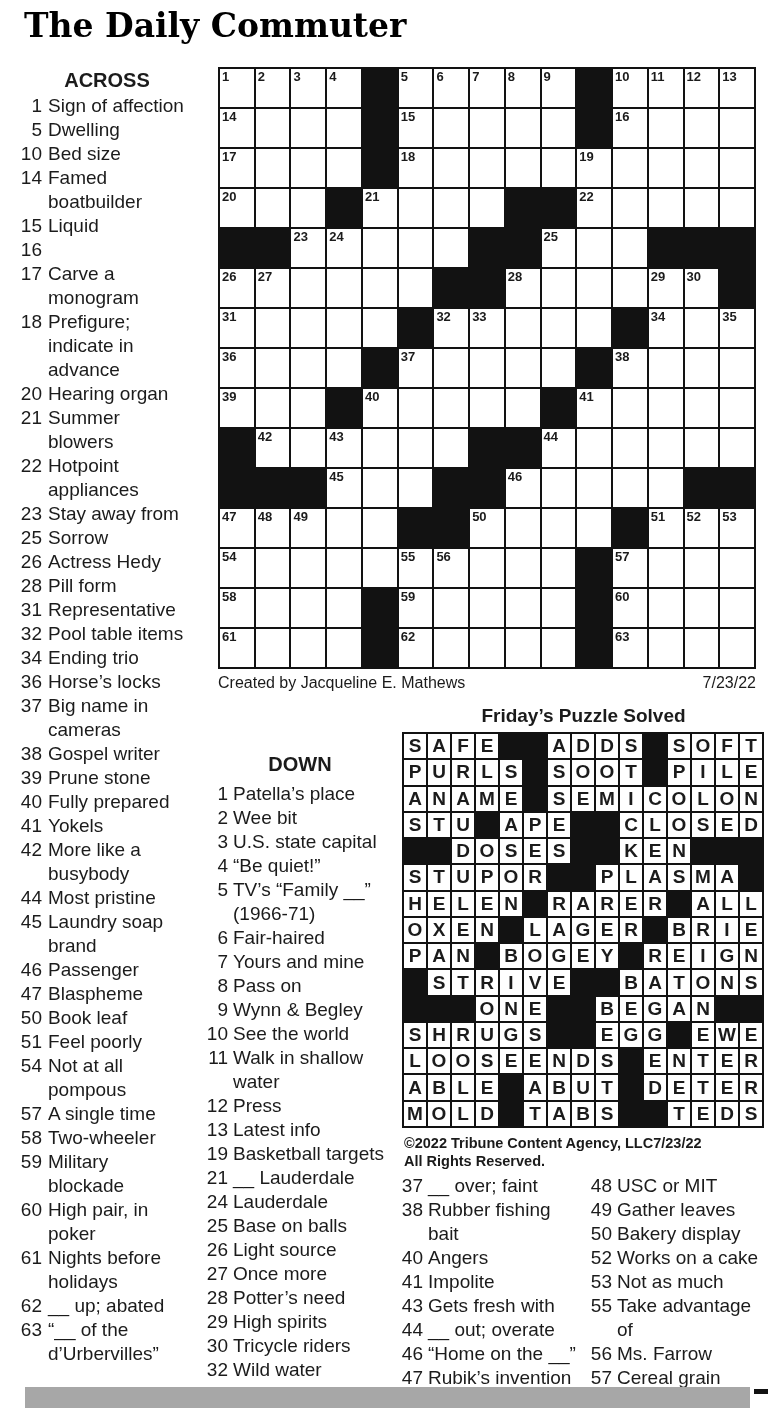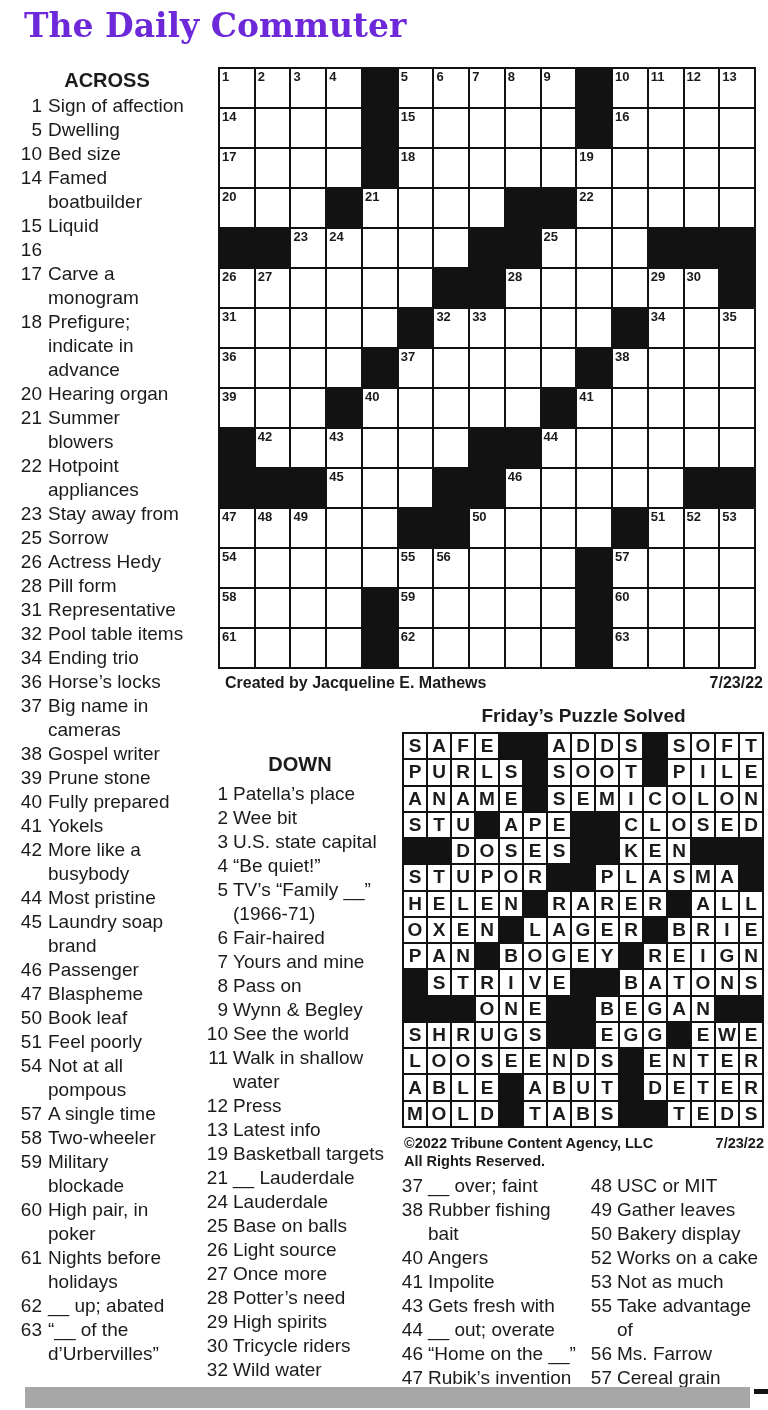--- a/index.html
+++ b/index.html
@@ -4,21 +4,21 @@
 <style>
   html,body { margin:0; padding:0; }
   body {
     width:768px; height:1410px; position:relative; overflow:hidden;
     background:#ffffff; color:#1b1b1b;
     font-family:"Liberation Sans", sans-serif;
   }
   .page-title {
     position:absolute; left:24px; top:6px;
     font-family:"DejaVu Serif", serif; font-weight:bold;
-    font-size:33px; color:#6d28d9; white-space:nowrap;
+    font-size:33px; color:#000000; white-space:nowrap;
   }
   .clue-col { position:absolute; }
   #across-col { left:6px;  top:68px;  width:202px; }
   #down-col   { left:200px; top:708px; width:200px;margin-top:44px; }
   #cont3      { left:399px; top:1174px; width:186px; }
   #cont4      { left:588px; top:1174px; width:180px; }
   .col-header {
     font-weight:bold; font-size:20px; text-align:center;
     line-height:24px; margin-bottom:2px;
   }
@@ -36,44 +36,44 @@
     grid-template-columns:repeat(15,1fr); grid-template-rows:repeat(15,1fr);
     background:#121212; gap:2px; padding:2px;
   }
   .cell { background:#ffffff; position:relative; }
   .cell.black { background:#121212; }
   .cell .num {
     position:absolute; top:1px; left:2px;
     font-size:13px; font-weight:bold; line-height:14px;
   }
   .byline-row {
-    position:absolute; left:225px; top:673px; width:538px;
+    position:absolute; left:218px; top:673px; width:538px;
     display:flex; justify-content:space-between;
-    font-weight:bold; font-size:16px; line-height:20px;
+    font-weight:normal; font-size:16px; line-height:20px;
   }
 
   
   .solved-header {
     position:absolute; left:402px; top:704px; width:363px;
     text-align:center; font-weight:bold; font-size:19px; line-height:24px;
   }
   #solved-grid {
     position:absolute; left:402px; top:732px; width:362px; height:396px;
     box-sizing:border-box; display:grid;
     grid-template-columns:repeat(15,1fr); grid-template-rows:repeat(15,1fr);
     background:#121212; gap:2px; padding:2px;
   }
   .scell {
     background:#ffffff; display:flex; align-items:center; justify-content:center;
     font-weight:bold; font-size:19px;
   }
   .scell.black { background:#121212; }
   .copyright-row {
     position:absolute; left:404px; top:1134px; width:360px;
-    display:flex; justify-content:space-between; align-items:flex-start;
+    display:flex; align-items:flex-start;
     font-weight:bold; font-size:14.5px; line-height:18px;
   }
   .gray-bar {
     position:absolute; left:25px; top:1387px; width:725px; height:21px;
     background:#a7a7a7;
   }
   .corner-dash {
     position:absolute; left:754px; top:1389px; width:14px; height:5px;
     background:#121212;
   }

